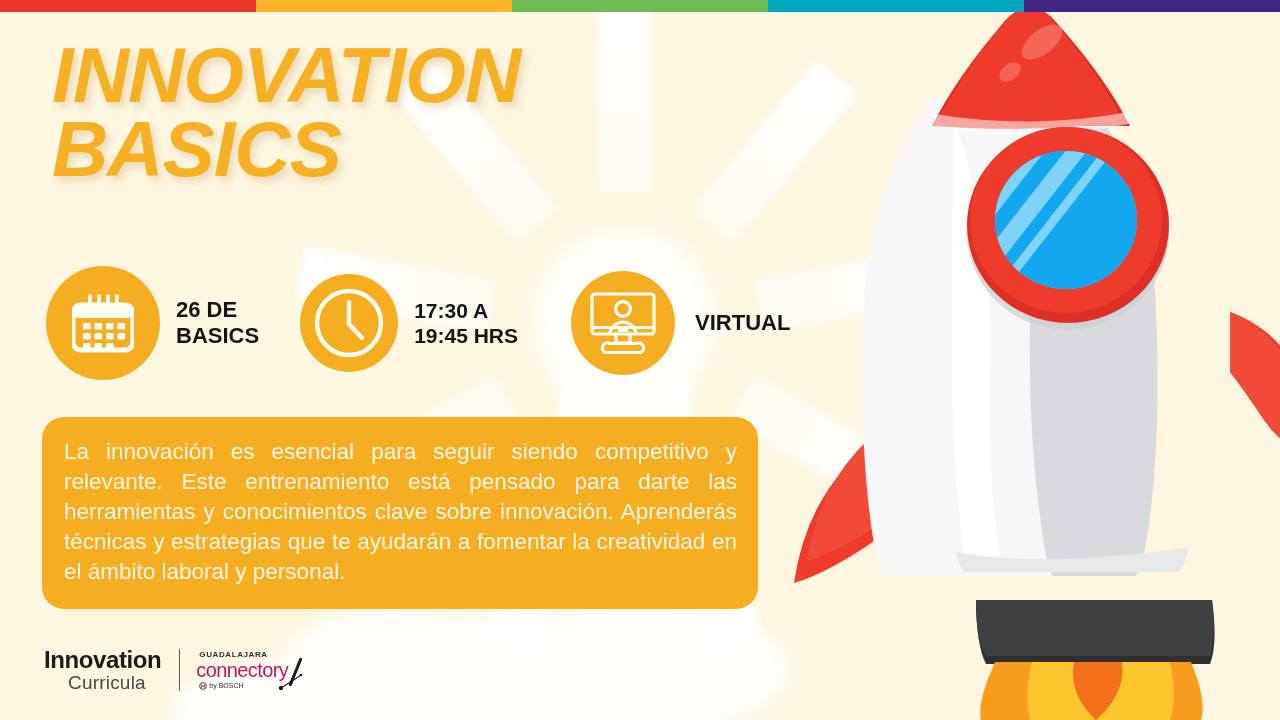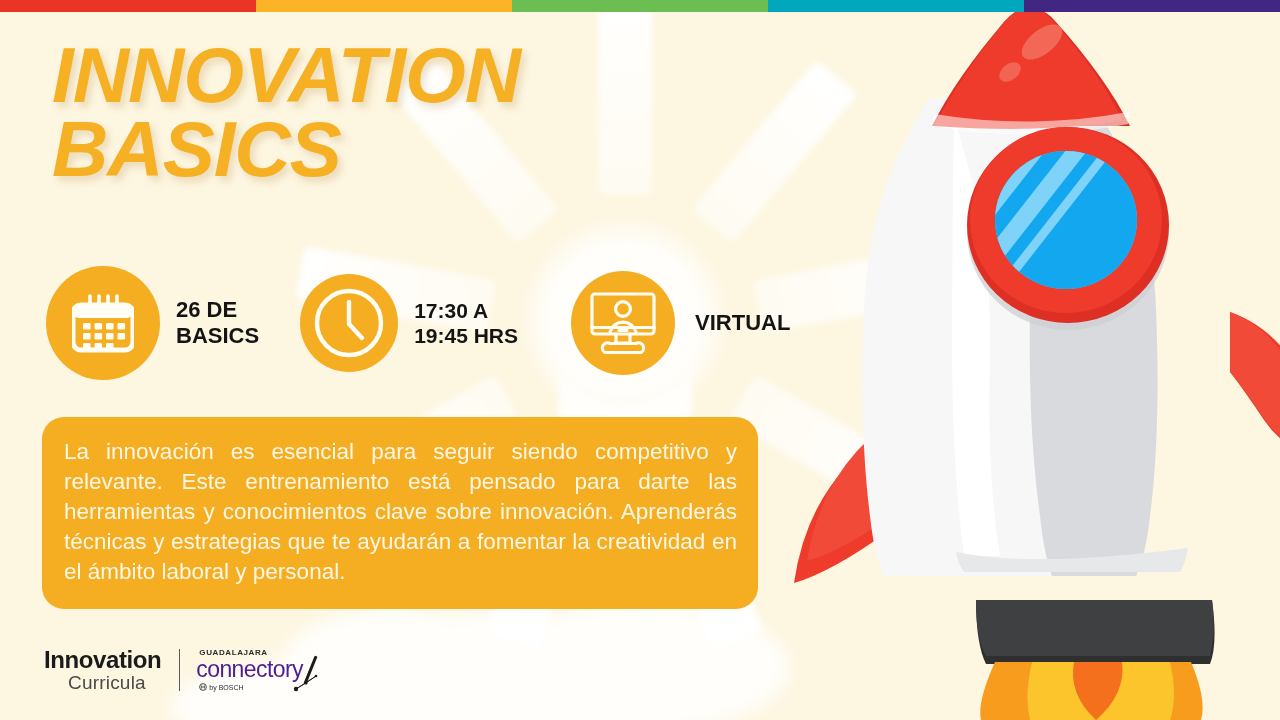--- a/index.html
+++ b/index.html
@@ -106,21 +106,21 @@
   #logo-div {
     width: 1px; height: 42px; background: #5a5a5a;
     margin: 0 16px 0 18px;
   }
   #logo-conn { line-height: 1; position: relative; }
   #logo-conn .cn-city {
     font-size: 8px; color: #2b2b2b; letter-spacing: 0.6px;
     font-weight: bold; margin-left: 3px;
   }
   #logo-conn .cn-main {
-    font-size: 23px; color: #4c1d95; letter-spacing: -0.6px;
+    font-size: 20px; color: #be185d; letter-spacing: -0.6px;
     margin-top: 1px; font-weight: normal;
   }
   #logo-conn .cn-bosch {
     display: flex; align-items: center; gap: 2px;
     font-size: 7px; color: #2b2b2b; margin-top: 2px; margin-left: 3px;
   }
   #logo-conn .cn-slash {
     position: absolute; right: -9px; top: 6px;
     width: 3px; height: 30px; background: #1b1b1b;
     transform: rotate(22deg); border-radius: 1px;

